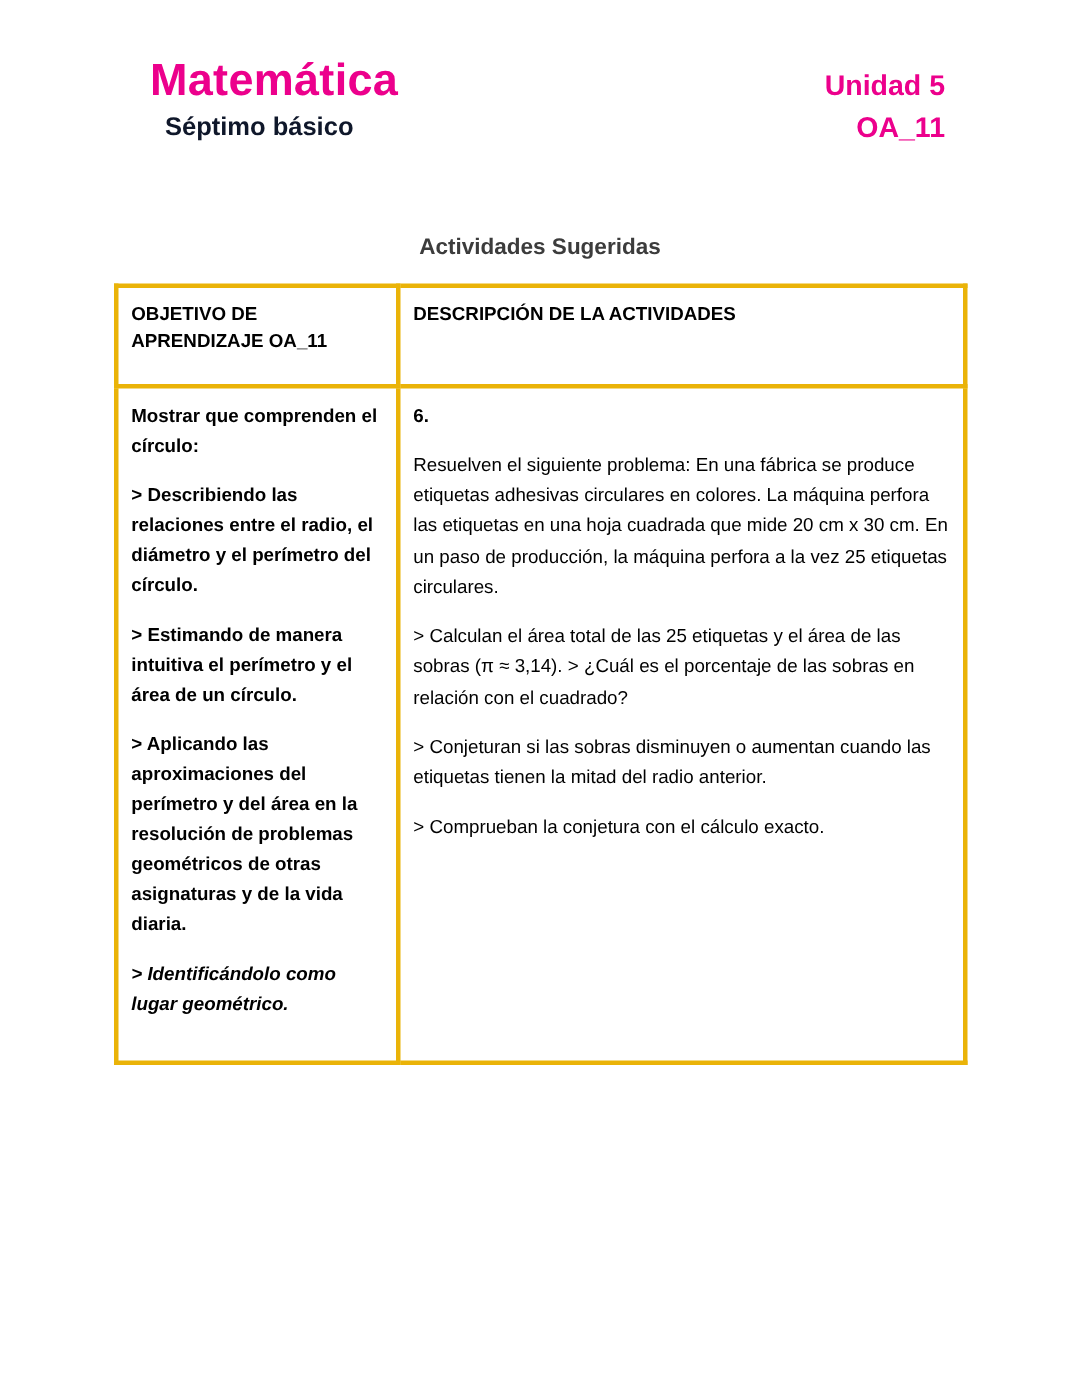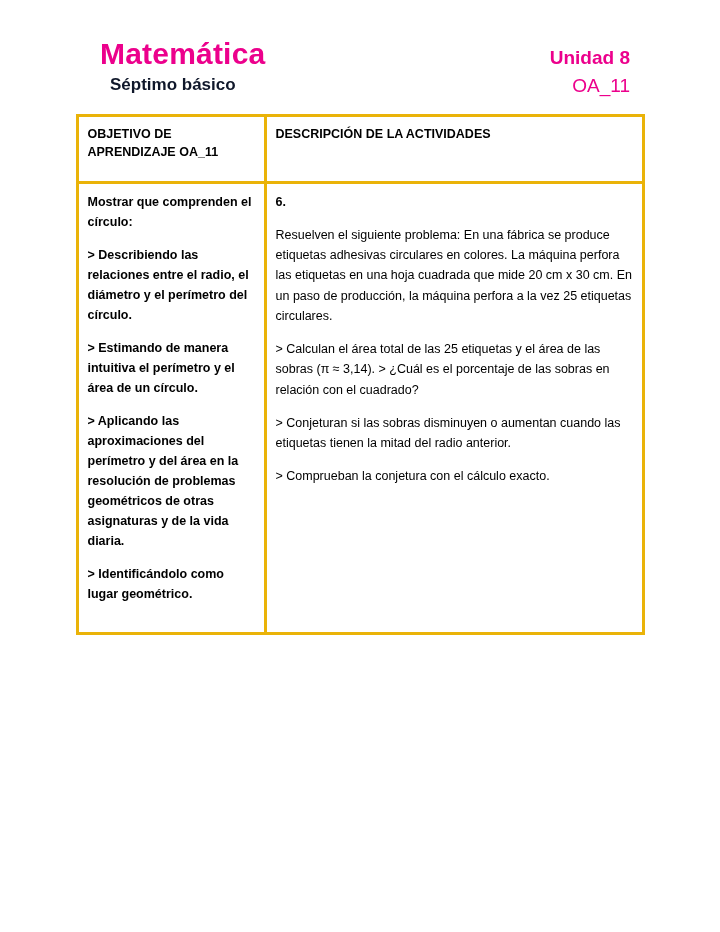--- a/index.html
+++ b/index.html
@@ -49,21 +49,21 @@
     padding-top: 8px;
   }
   .unit-line {
     font-size: 19px;
     font-weight: bold;
     color: #ec008c;
     line-height: 1.25;
   }
   .oa-line {
     font-size: 19px;
-    font-weight: normal;
+    font-weight: bold;
     color: #ec008c;
     line-height: 1.25;
     margin-top: 4px;
   }
   .activities-title {
     text-align: center;
     font-size: 15px;
     font-weight: bold;
     color: #3c3c3c;
     margin-top: 58px;
@@ -101,20 +101,21 @@
     font-size: 12.5px;
     font-weight: bold;
     line-height: 1.6;
     height: 430px;
   }
   .body-cell-left p {
     margin: 0 3px 13px 0;
   }
   .body-cell-left p:last-child {
     margin-bottom: 0;
+    font-style: italic;
   }
   .body-cell-right {
     font-size: 12.5px;
     line-height: 1.62;
   }
   .body-cell-right p {
     margin: 0 0 13px 0;
   }
   .body-cell-right p:last-child {
     margin-bottom: 0;
@@ -128,25 +129,26 @@
 <body>
 
 <div class="page">
 
   <div class="header">
     <div class="header-left">
       <div class="subject-title">Matemática</div>
       <div class="subject-level">Séptimo básico</div>
     </div>
     <div class="header-right">
-      <div class="unit-line">Unidad 8</div>
+      <div class="unit-line">Unidad 5</div>
       <div class="oa-line">OA_11</div>
     </div>
   </div>
 
+  <div class="activities-title">Actividades Sugeridas</div>
 
   <table class="main-table">
     <colgroup>
       <col class="col-left">
       <col class="col-right">
     </colgroup>
     <tbody>
       <tr>
         <td class="head-cell-left">OBJETIVO DE APRENDIZAJE OA_11</td>
         <td class="head-cell-right">DESCRIPCIÓN DE LA ACTIVIDADES</td>

